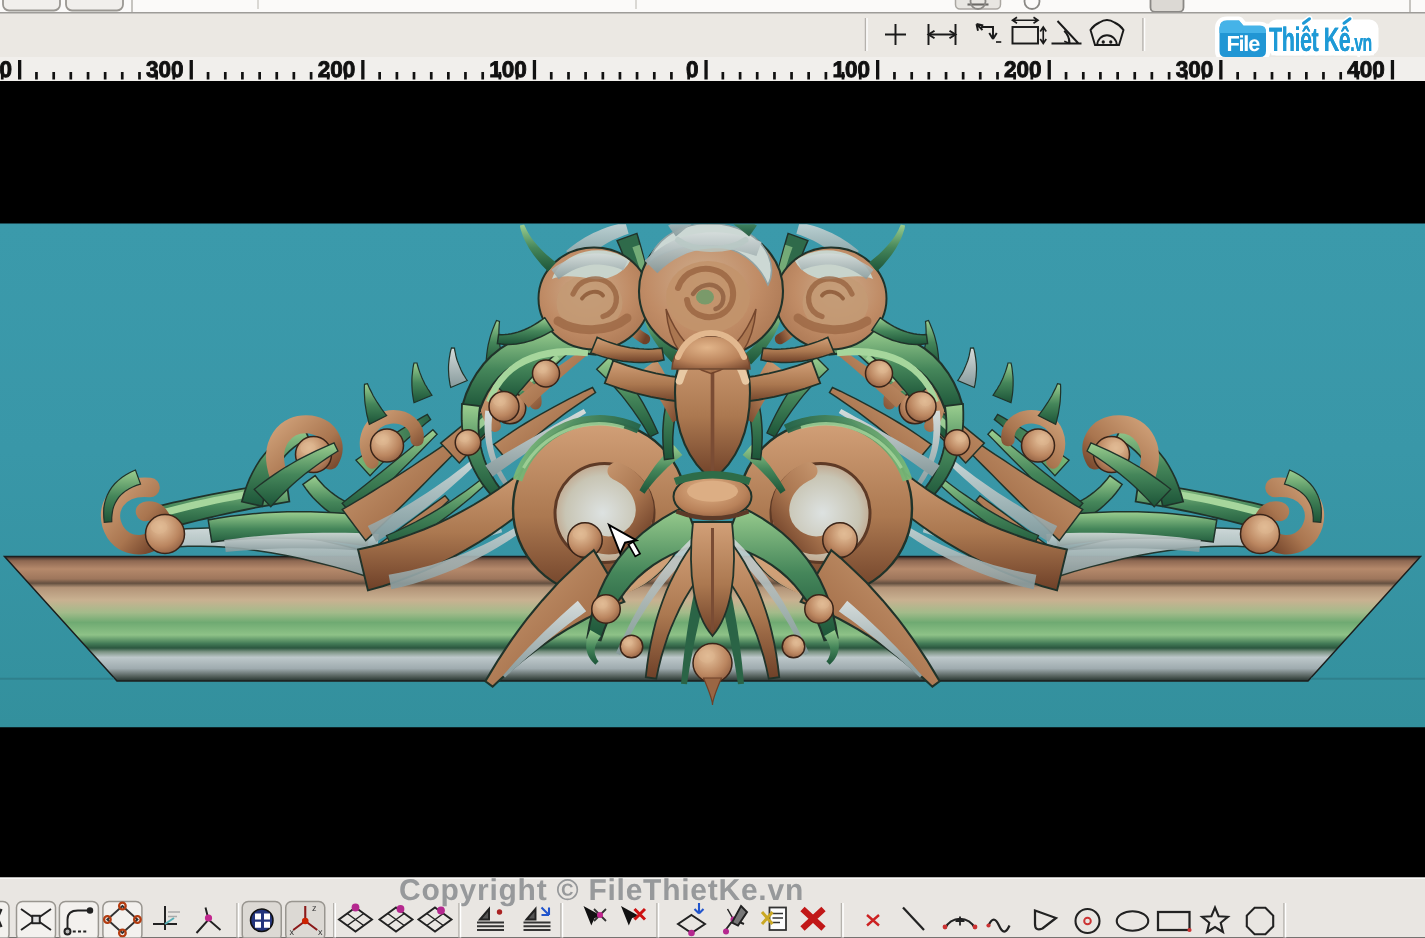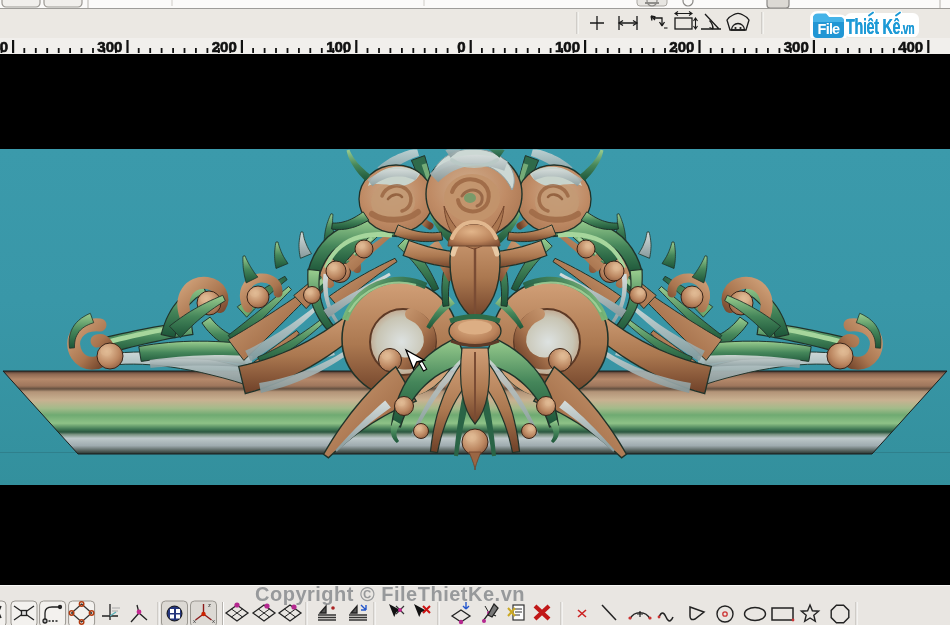--- a/index.html
+++ b/index.html
@@ -361,21 +361,21 @@
       <path d="M 444 206 C 452 226 462 236 474 241 C 486 236 496 226 504 206 C 502 230 492 244 474 249 C 456 244 446 230 444 206 Z" fill="#a9754f" stroke="#6e4028" stroke-width="1" opacity="0.9"></path>
       <path d="M 452 160 C 462 168 486 168 497 160" fill="none" stroke="#b8c8c4" stroke-width="4" stroke-linecap="round" opacity="0.8"></path>
       <path d="M 448 246 a 26 22 0 0 1 52 0 z" fill="url(#knotG)" stroke="#6e4830" stroke-width="1"></path>
       <path d="M 452 238 C 456 228 464 222 474 222 C 484 222 492 228 496 238" fill="none" stroke="#e2b88f" stroke-width="4" stroke-linecap="round"></path>
       <path d="M 450.6 157.7 L 452.4 156.1 L 454.2 154.7 L 456.0 153.2 L 457.7 151.9 L 459.5 150.6 L 461.2 149.3 L 462.9 148.1 L 464.6 147.0 L 466.3 145.9 L 468.0 144.9 L 469.6 144.0 L 471.2 143.1 L 472.9 142.2 L 474.5 141.4 L 473.5 138.6 L 471.7 139.0 L 469.8 139.5 L 467.9 140.0 L 466.0 140.6 L 464.1 141.3 L 462.1 142.1 L 460.1 142.9 L 458.1 143.7 L 456.0 144.7 L 453.9 145.7 L 451.8 146.7 L 449.7 147.9 L 447.6 149.1 L 445.4 150.3 Z" fill="url(#silV)" opacity="0.9"></path>
       <path d="M 504.6 150.3 L 502.4 149.1 L 500.3 147.9 L 498.2 146.7 L 496.1 145.7 L 494.0 144.7 L 491.9 143.7 L 489.9 142.9 L 487.9 142.1 L 485.9 141.3 L 484.0 140.6 L 482.1 140.0 L 480.2 139.5 L 478.3 139.0 L 476.5 138.6 L 475.5 141.4 L 477.1 142.2 L 478.8 143.1 L 480.4 144.0 L 482.0 144.9 L 483.7 145.9 L 485.4 147.0 L 487.1 148.1 L 488.8 149.3 L 490.5 150.6 L 492.3 151.9 L 494.0 153.2 L 495.8 154.7 L 497.6 156.1 L 499.4 157.7 Z" fill="url(#grnV)" opacity="0.9"></path>
     </g>
  <path d="M 406 350 l 7.5 19 l 3.2 -7.2 l 7.6 -1.6 z" fill="#fff" stroke="#000" stroke-width="1.3"></path>
     <path d="M 419 363 l 4.5 8 l 3.2 -1.8 l -4.5 -8 z" fill="#fff" stroke="#000" stroke-width="1.1"></path>
 </svg>
-<div style="position:absolute;top:583px;left:0;width:780px;text-align:center;
+<div style="position:absolute;top:583px;left:11px;width:780px;text-align:center;
   font-size:20px;font-weight:bold;color:#97999b;letter-spacing:0.5px">Copyright © FileThietKe.vn</div>
 <svg width="950" height="40" style="position:absolute;left:0;top:585px" viewBox="0 585 950 40">
     <rect x="11" y="601" width="26" height="26" rx="4" fill="#f3f1ee" stroke="#999690" stroke-width="1"></rect>
     <rect x="39.6" y="601" width="26" height="26" rx="4" fill="#f3f1ee" stroke="#999690" stroke-width="1"></rect>
     <rect x="68.6" y="601" width="26" height="26" rx="4" fill="#f3f1ee" stroke="#999690" stroke-width="1"></rect>
     <rect x="161.5" y="601" width="26" height="26" rx="4" fill="#dcd9d4" stroke="#999690" stroke-width="1"></rect>
     <rect x="190.5" y="601" width="26" height="26" rx="4" fill="#dcd9d4" stroke="#999690" stroke-width="1"></rect>
     <rect x="-8" y="601" width="14" height="26" rx="4" fill="#f3f1ee" stroke="#999690" stroke-width="1"></rect>
     <path d="M-4 606 l5 12 M1 606 l-5 12" fill="none" stroke="#222" stroke-width="1.5"></path>
     <g fill="none" stroke="#222" stroke-width="1.3">

